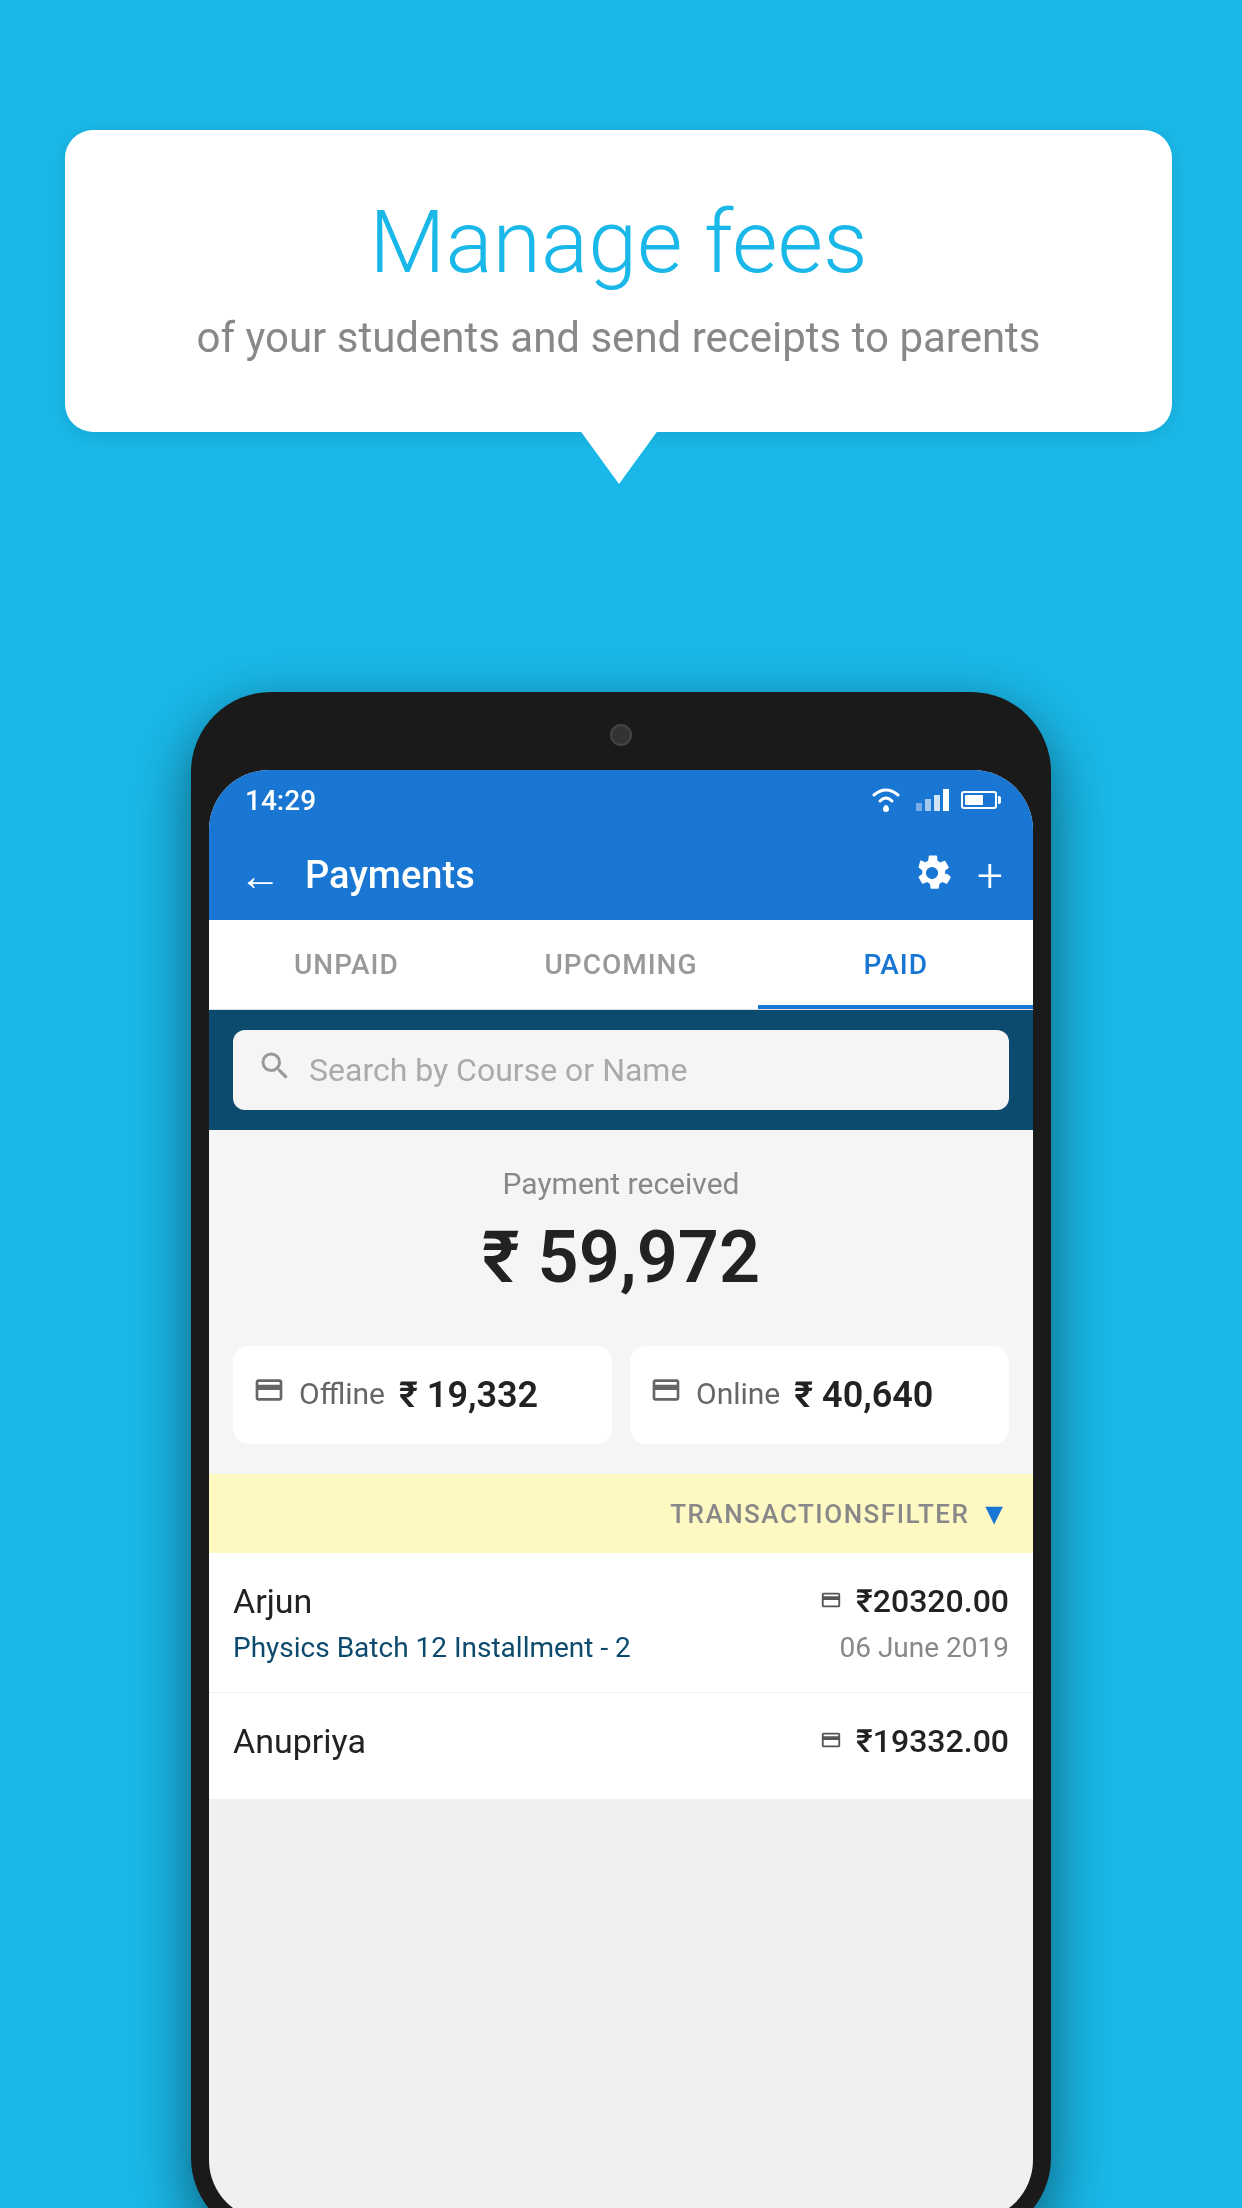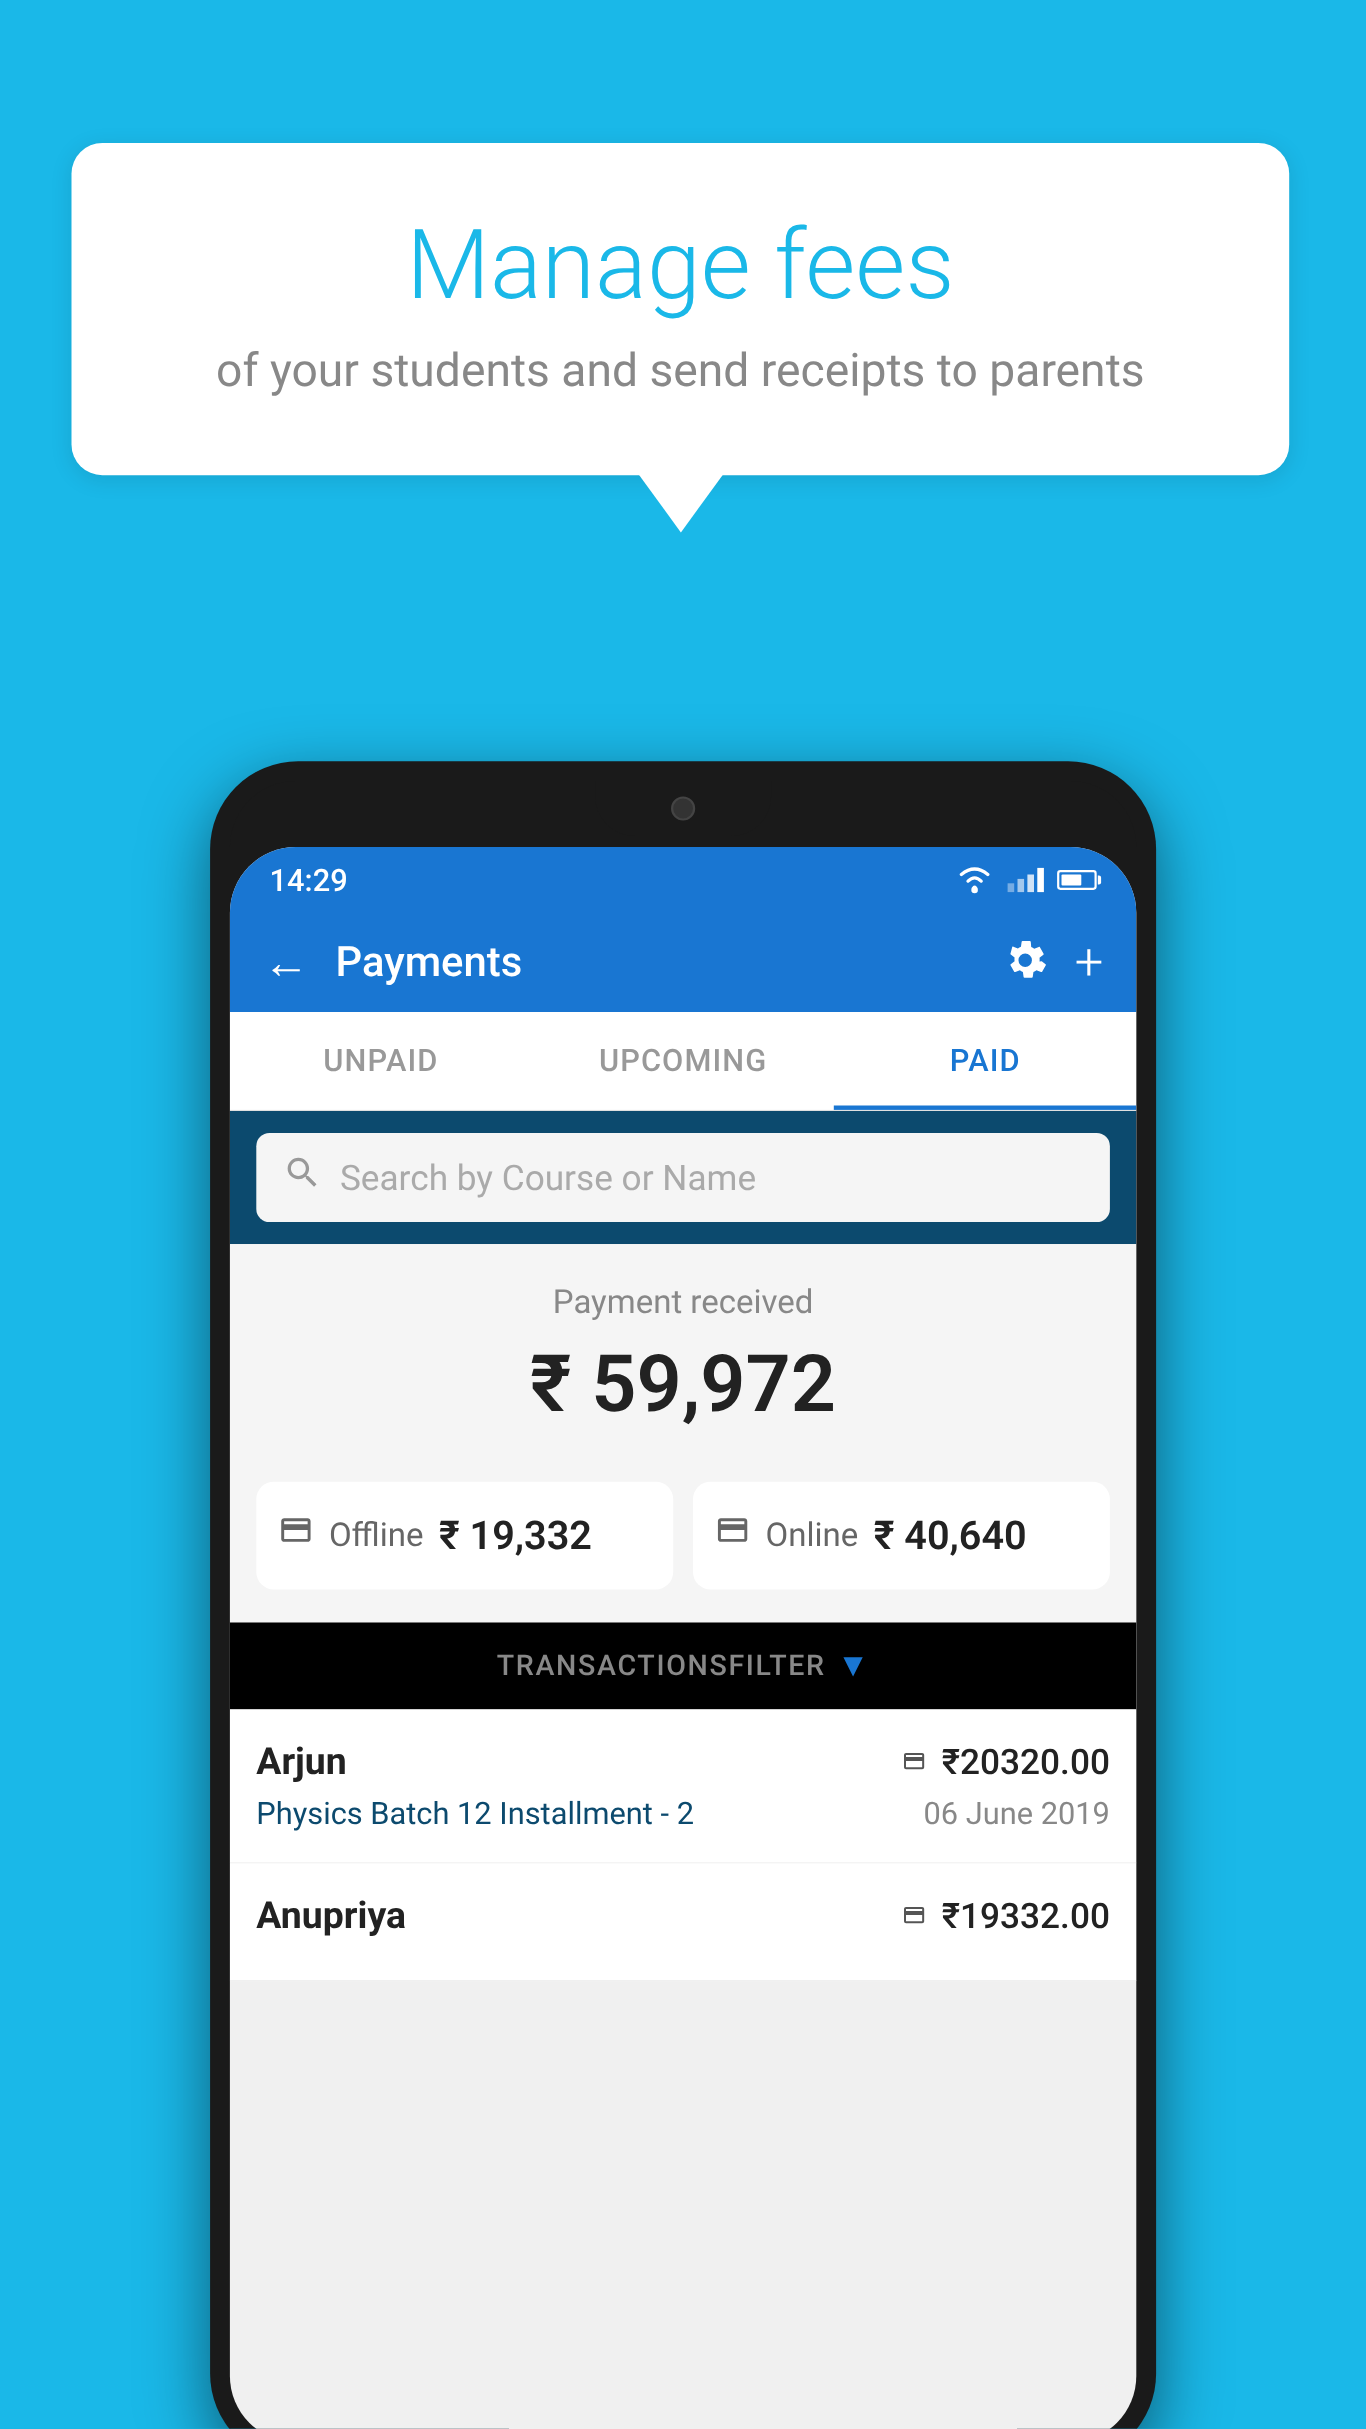--- a/index.html
+++ b/index.html
@@ -324,24 +324,24 @@
 
     .card-amount {
       font-size: 36px;
       font-weight: 600;
       color: #222;
       padding-left: 4px;
     }
 
     
     .transactions-header {
-      background: #000000;
-      display: flex;
-      align-items: center;
-      justify-content: center;
+      background: #fef9c3;
+      display: flex;
+      align-items: center;
+      justify-content: flex-end;
       padding: 22px 24px;
     }
 
     .transactions-label {
       font-size: 26px;
       color: #888;
       font-weight: 500;
       letter-spacing: 1.5px;
     }
 
@@ -373,21 +373,21 @@
 
     .transaction-top {
       display: flex;
       justify-content: space-between;
       align-items: center;
       margin-bottom: 10px;
     }
 
     .transaction-name {
       font-size: 34px;
-      font-weight: 700;
+      font-weight: 400;
       color: #222;
     }
 
     .transaction-amount-wrap {
       display: flex;
       align-items: center;
       gap: 10px;
     }
 
     .transaction-amount {

